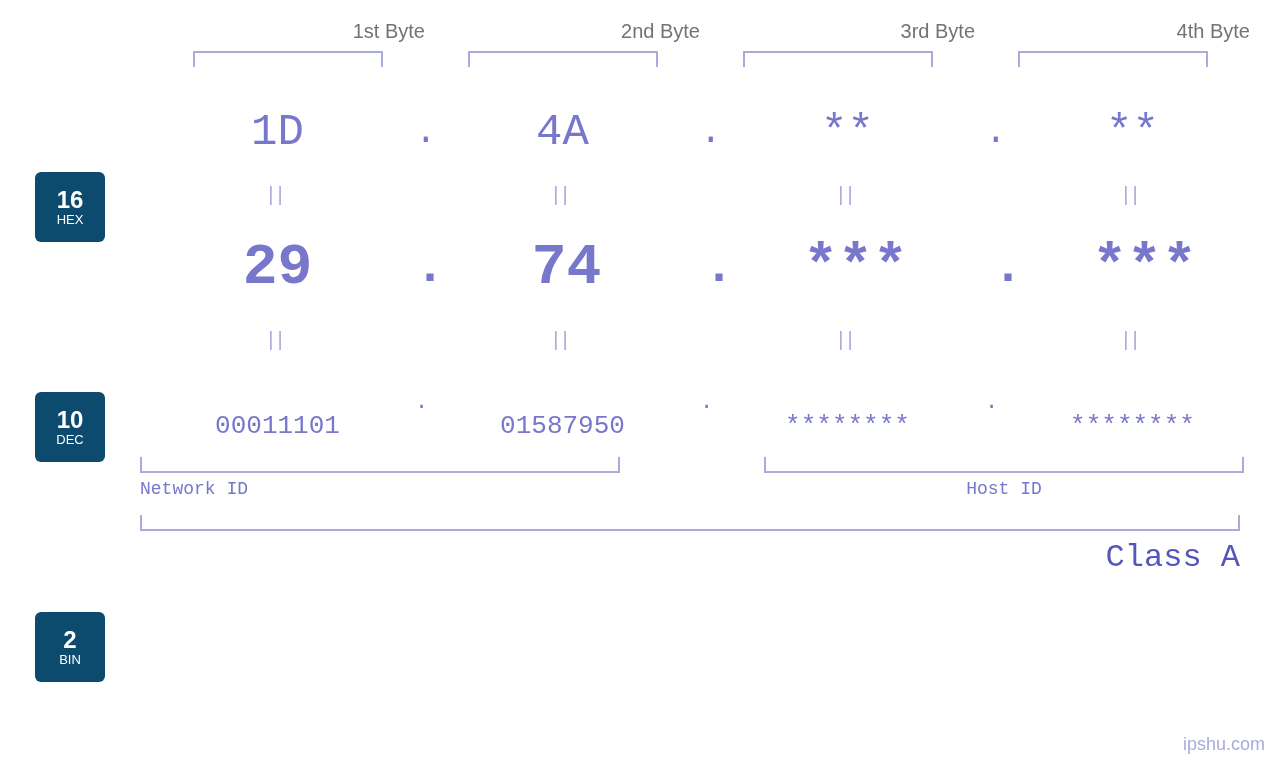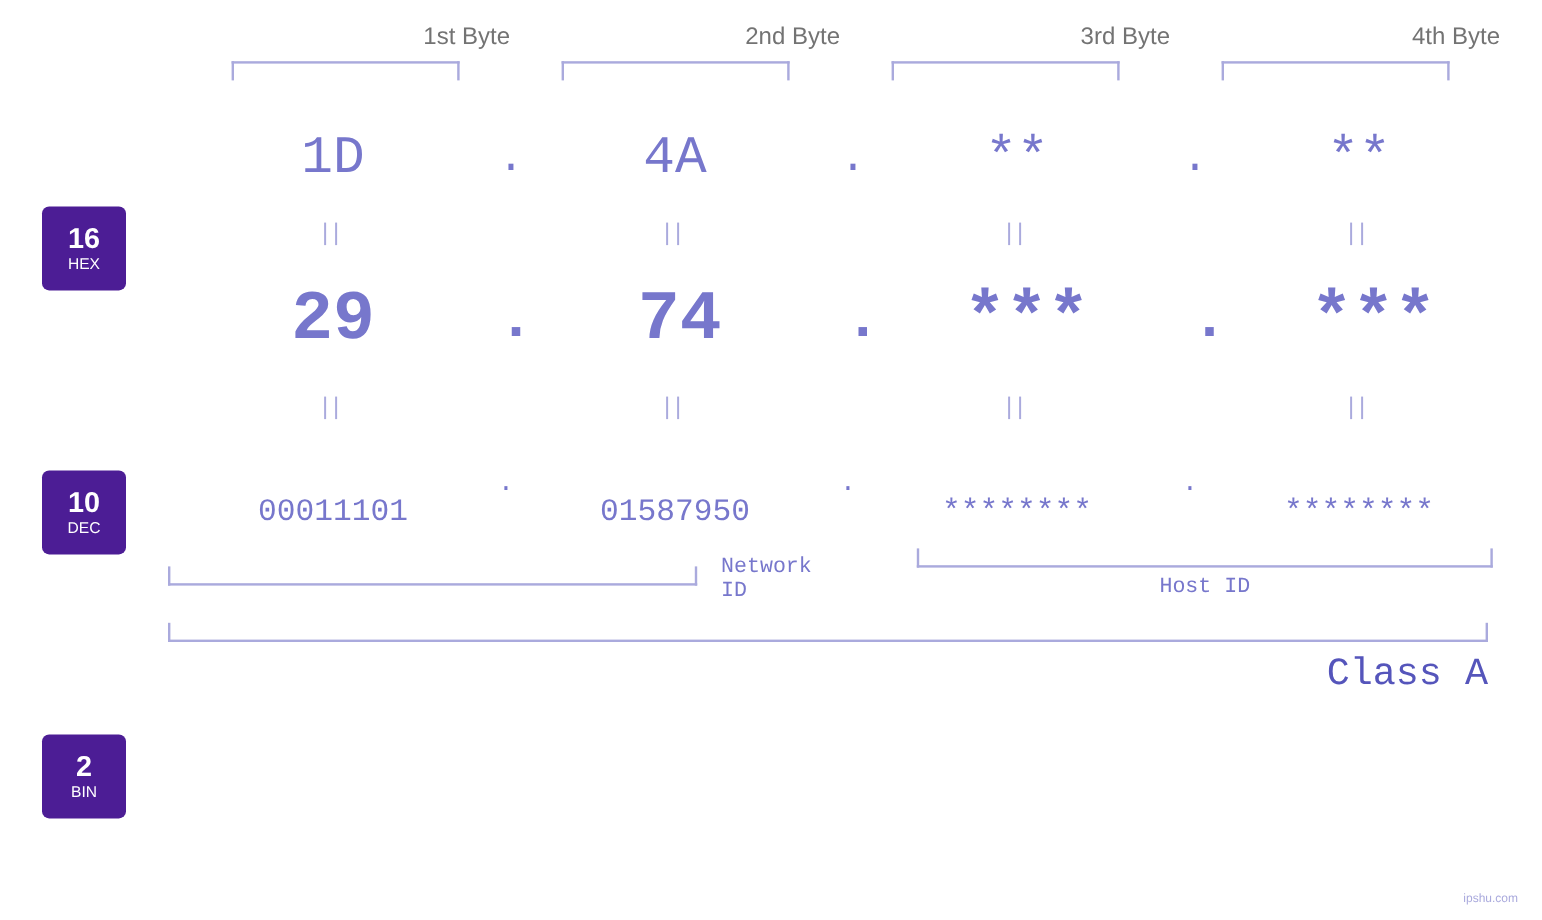--- a/index.html
+++ b/index.html
@@ -57,21 +57,21 @@
     .labels-col {
       width: 140px;
       display: flex;
       flex-direction: column;
       justify-content: space-around;
       align-items: center;
       padding: 10px 0;
     }
 
     .base-badge {
-      background: #4c1d95;
+      background: #0c4a6e;
       color: white;
       border-radius: 6px;
       width: 70px;
       height: 70px;
       display: flex;
       flex-direction: column;
       align-items: center;
       justify-content: center;
       font-family: Arial, sans-serif;
     }
@@ -134,21 +134,21 @@
       font-family: Arial, sans-serif;
       letter-spacing: 4px;
     }
 
     
     .watermark {
       position: absolute;
       bottom: 12px;
       right: 20px;
       color: #aaaadd;
-      font-size: 10px;
+      font-size: 18px;
       font-family: Arial, sans-serif;
     }
   </style>
 </head>
 <body>
 
 <div class="main-container">
 
   <div class="byte-headers">
     <div class="byte-header">1st Byte</div>
@@ -236,21 +236,21 @@
         <span style="color:#7777cc;font-size:22px;width:10px;text-align:center;">.</span>
         <div class="data-cell binary">01587950</div>
         <span style="color:#7777cc;font-size:22px;width:10px;text-align:center;">.</span>
         <div class="data-cell binary">********</div>
         <span style="color:#7777cc;font-size:22px;width:10px;text-align:center;">.</span>
         <div class="data-cell binary">********</div>
       </div>
 
       <div style="margin-top:10px; display:flex; flex-direction:row;">
 
-        <div style="width:560px; display:flex; flex-direction:row; align-items:center;gap:20px;">
+        <div style="width:560px; display:flex; flex-direction:column; ">
           <div style="width:480px; border:2px solid #aaaadd; border-top:none; height:16px;"></div>
           <div style="color:#7777cc; font-size:18px; margin-top:6px; font-family:'Courier New',monospace;">Network ID</div>
         </div>
 
         <div style="width:24px;"></div>
 
         <div style="width:560px; display:flex; flex-direction:column; align-items:center;">
           <div style="width:480px; border:2px solid #aaaadd; border-top:none; height:16px;"></div>
           <div style="color:#7777cc; font-size:18px; margin-top:6px; font-family:'Courier New',monospace;">Host ID</div>
         </div>

